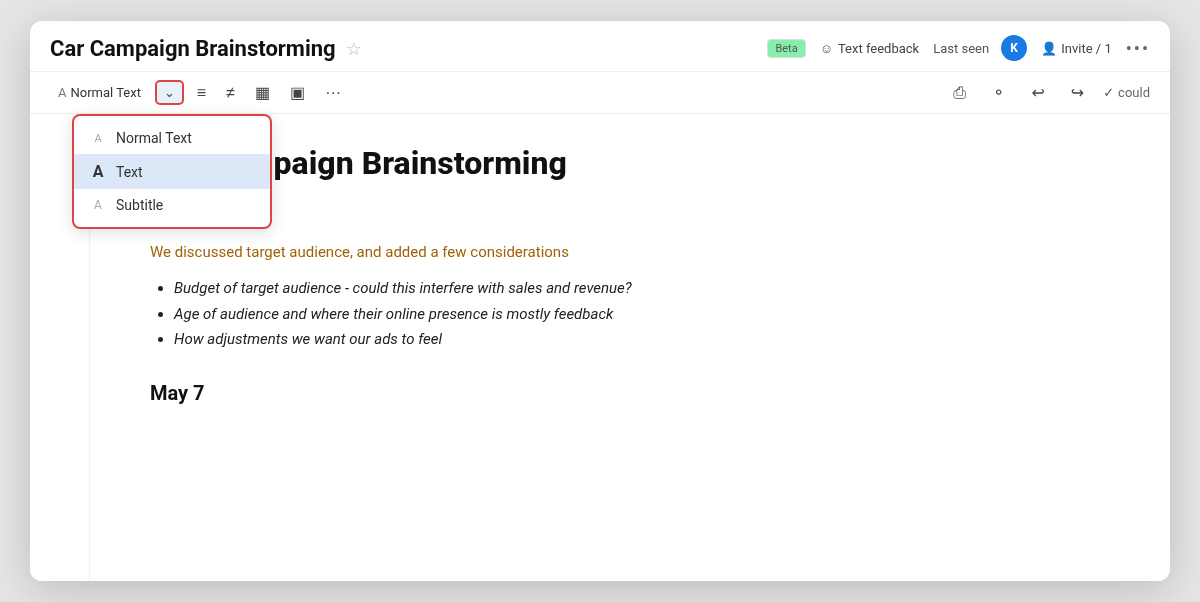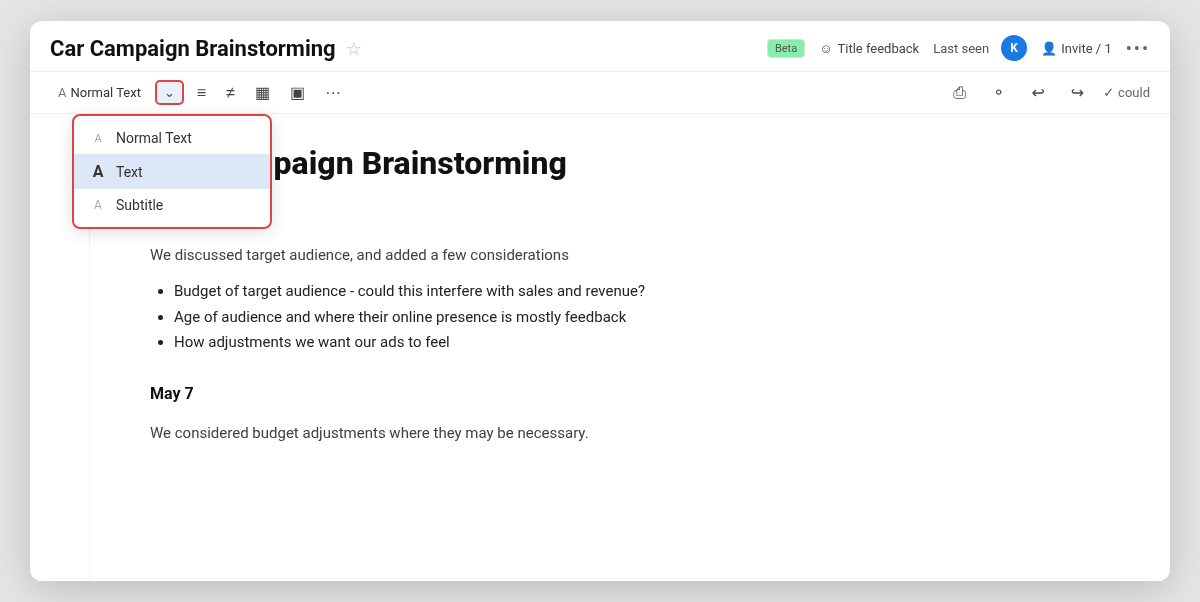--- a/index.html
+++ b/index.html
@@ -244,37 +244,38 @@
     }
 
     .doc-title {
       font-size: 32px;
       font-weight: 800;
       color: #111;
       margin-bottom: 24px;
     }
 
     .section-date {
-      font-size: 16px;
+      font-size: 20px;
       font-weight: 700;
       color: #111;
-      margin-bottom: 18px;
+      margin-bottom: 10px;
     }
 
     .section-body {
       font-size: 15px;
-      color: #404040;
+      color: #a16207;
       margin-bottom: 12px;
       line-height: 1.6;
       margin-top: 6px;
     }
 
     .bullet-list {
       margin-left: 24px;
       margin-bottom: 24px;
+      font-style: italic;
     }
 
     .bullet-list li {
       font-size: 15px;
       color: #222;
       line-height: 1.7;
       list-style-type: disc;
     }
 
     .section-gap {
@@ -294,21 +295,21 @@
 
   <div class="header">
     <div class="header-left">
       <span class="page-title">Car Campaign Brainstorming</span>
       <span class="star-icon">☆</span>
     </div>
     <div class="header-right">
       <span class="beta-badge">Beta</span>
       <span class="feedback-btn">
         <span>☺</span>
-        <span>Title feedback</span>
+        <span>Text feedback</span>
       </span>
       <span class="last-seen">
         <span>Last seen</span>
         <span class="avatar">K</span>
       </span>
       <span class="invite-btn">
         <span>👤</span>
         <span>Invite / 1</span>
       </span>
       <span class="more-icon">•••</span>
@@ -386,19 +387,18 @@
         <div class="section-body">We discussed target audience, and added a few considerations</div>
         <ul class="bullet-list">
           <li>Budget of target audience - could this interfere with sales and revenue?</li>
           <li>Age of audience and where their online presence is mostly feedback</li>
           <li>How adjustments we want our ads to feel</li>
         </ul>
       </div>
 
       <div class="section-gap">
         <div class="section-date">May 7</div>
-        <div class="section-body">We considered budget adjustments where they may be necessary.</div>
       </div>
     </div>
     <div class="right-margin"></div>
   </div>
 
 </div>
 
 </body></html>

